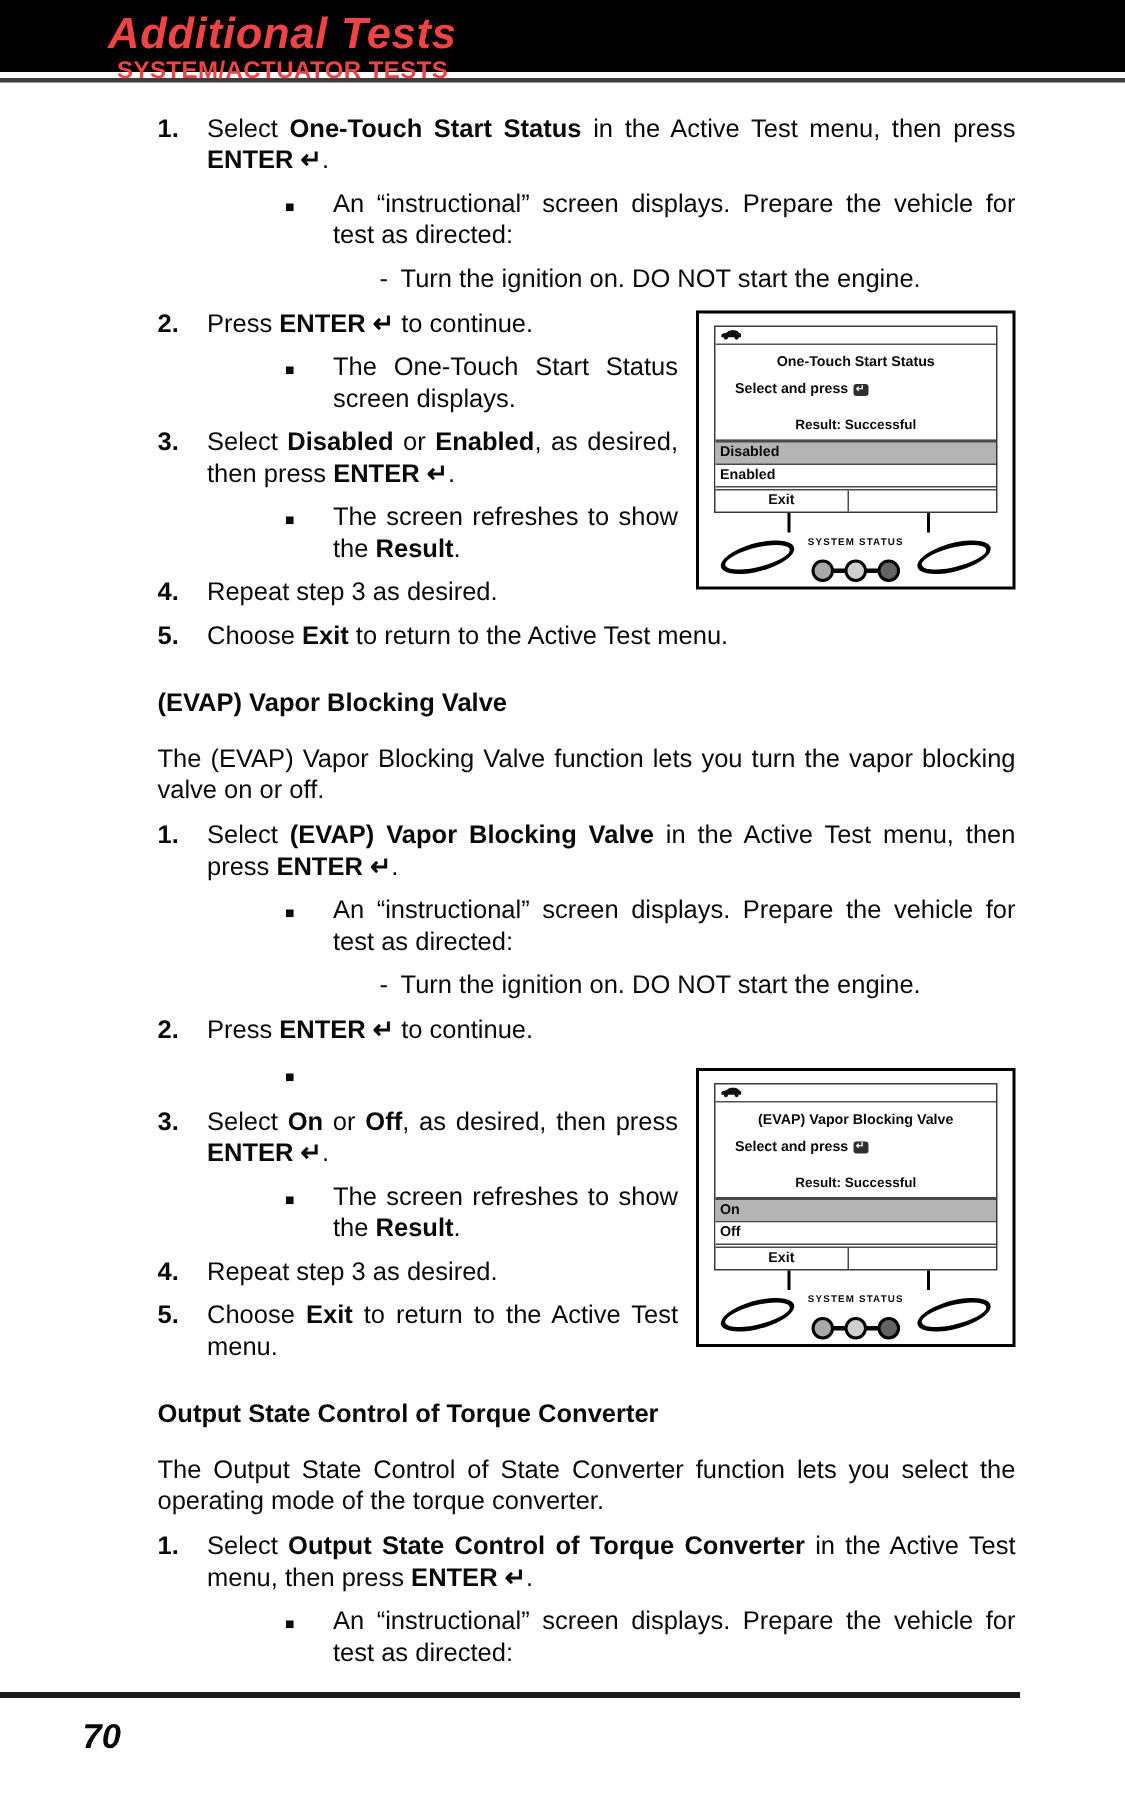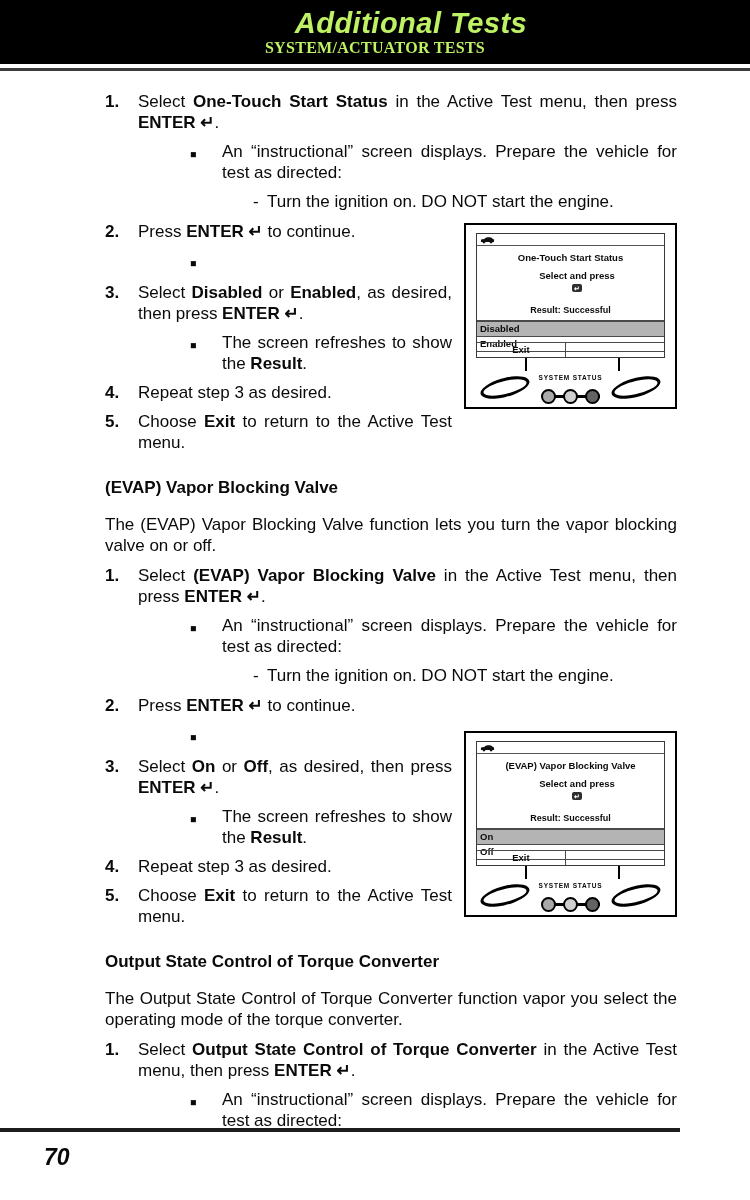--- a/index.html
+++ b/index.html
@@ -5,28 +5,28 @@
   html,body{margin:0;padding:0;}
   body{
     width:750px;height:1200px;position:relative;overflow:hidden;
     background:#ffffff;color:#0a0a0a;
     font-family:"Liberation Sans", sans-serif;
     font-size:17px;line-height:21px;
   }
   b{font-weight:bold;}
   
   .page-header{
-    background:#000;height:64px;padding-top:7px;box-sizing:border-box;color:#bef264;text-align:center;
+    background:#000;height:48px;padding-top:7px;box-sizing:border-box;color:#ef4444;
   }
   .hdr-title{
     font-size:29px;line-height:32px;font-weight:bold;font-style:italic;
     padding-left:72px;letter-spacing:0.5px;
   }
   .hdr-subtitle{
-    font-size:16px;line-height:18px;font-weight:bold;letter-spacing:0.3px;font-family:Liberation Serif, serif;
+    font-size:16px;line-height:18px;font-weight:bold;padding-left:78px;letter-spacing:0.3px;
   }
   .header-rule{height:3px;background:#3c3c3c;margin-top:4px;}
   
   .content{padding:20px 73px 0 105px;}
   .li{display:flex;text-align:justify;}
   .li .txt{flex:1 1 auto;}
   .lvl-n{margin:0 0 8px 0;}
   .lvl-n > .marker{flex:0 0 33px;font-weight:bold;}
   .lvl-b{margin:0 0 8px 85px;}
   .lvl-b > .marker{flex:0 0 32px;font-size:10.5px;padding-top:3px;}
@@ -43,21 +43,21 @@
     padding:8px 10px 4px 10px;margin:2px 0 6px 12px;
   }
   .fig-lower{margin-top:36px;}
   .scr{
     border:1.5px solid #3a3a3a;height:125px;position:relative;box-sizing:border-box;
     font-size:9.5px;line-height:11px;background:#fff;
   }
   .scr-top{height:11px;border-bottom:1px solid #555;padding-left:3px;}
   .car{display:inline-block;margin-top:1px;}
   .scr-title{text-align:center;font-weight:bold;margin-top:6px;}
-  .scr-prompt{display:flex;align-items:center;gap:3px;font-weight:bold;margin:7px 0 0 13px;flex-direction:column;}
+  .scr-prompt{display:flex;align-items:center;gap:3px;font-weight:bold;margin:7px 0 0 13px;}
   .enter-key{
     display:inline-flex;align-items:center;justify-content:center;
     width:10px;height:8px;background:#2e2e2e;color:#fff;border-radius:2px;
     font-size:7px;line-height:7px;
   }
   .scr-result{text-align:center;font-weight:bold;font-size:9px;margin:13px 0 4px 0;}
   .scr-row{
     height:14px;line-height:14px;padding-left:3px;font-weight:bold;
     border-bottom:1.5px solid #4a4a4a;background:#fff;
   }
@@ -83,21 +83,21 @@
   .status-label{font-size:6.5px;font-weight:bold;letter-spacing:0.8px;margin-bottom:1px;}
   .leds{position:relative;display:flex;align-items:center;justify-content:center;}
   .led-line{position:absolute;left:4px;right:4px;top:50%;height:3px;margin-top:-1.5px;background:#000;}
   .led{
     position:relative;width:11px;height:11px;border:2.5px solid #000;border-radius:50%;
     margin:0 3.5px;box-sizing:content-box;
   }
   
   .page-footer{position:absolute;top:1128px;left:0;width:750px;}
   .footer-rule{height:4px;background:#1c1c1c;width:680px;}
-  .page-num{font-size:23px;font-weight:bold;font-style:italic;margin:15px 0 0 44px;}
+  .page-num{font-size:23px;font-weight:bold;font-style:italic;margin:15px 0 0 55px;}
 </style>
 </head>
 <body>
 
 <header class="page-header">
   <div class="hdr-title">Additional Tests</div>
   <div class="hdr-subtitle">SYSTEM/ACTUATOR TESTS</div>
 </header>
 <div class="header-rule"></div>
 
@@ -160,20 +160,21 @@
           <div class="oval"></div>
         </div>
       </figure>
       <div>
           <div class="li lvl-n">
             <span class="marker">2.</span>
             <div class="txt"><span>Press </span><b>ENTER ↵</b><span> to continue.</span></div>
           </div>
           <div class="li lvl-b">
             <span class="marker">■</span>
+            <div class="txt"><span>The One-Touch Start Status screen displays.</span></div>
           </div>
           <div class="li lvl-n">
             <span class="marker">3.</span>
             <div class="txt"><span>Select </span><b>Disabled</b><span> or </span><b>Enabled</b><span>, as desired, then press </span><b>ENTER ↵</b><span>.</span></div>
           </div>
           <div class="li lvl-b">
             <span class="marker">■</span>
             <div class="txt"><span>The screen refreshes to show the </span><b>Result</b><span>.</span></div>
           </div>
           <div class="li lvl-n">
@@ -272,21 +273,21 @@
             <span class="marker">5.</span>
             <div class="txt"><span>Choose </span><b>Exit</b><span> to return to the Active Test menu.</span></div>
           </div>
         </div>
       <div class="clear"></div>
     </div>
   </section>
 
   <section>
     <h2 class="sec-heading">Output State Control of Torque Converter</h2>
-    <p class="sec-intro">The Output State Control of Torque Converter function vapor you select the operating mode of the torque converter.</p>
+    <p class="sec-intro">The Output State Control of State Converter function lets you select the operating mode of the torque converter.</p>
     <div>
         <div class="li lvl-n">
           <span class="marker">1.</span>
           <div class="txt"><span>Select </span><b>Output State Control of Torque Converter</b><span> in the Active Test menu, then press </span><b>ENTER ↵</b><span>.</span></div>
         </div>
         <div class="li lvl-b">
           <span class="marker">■</span>
           <div class="txt"><span>An “instructional” screen displays. Prepare the vehicle for test as directed:</span></div>
         </div>
       </div>

